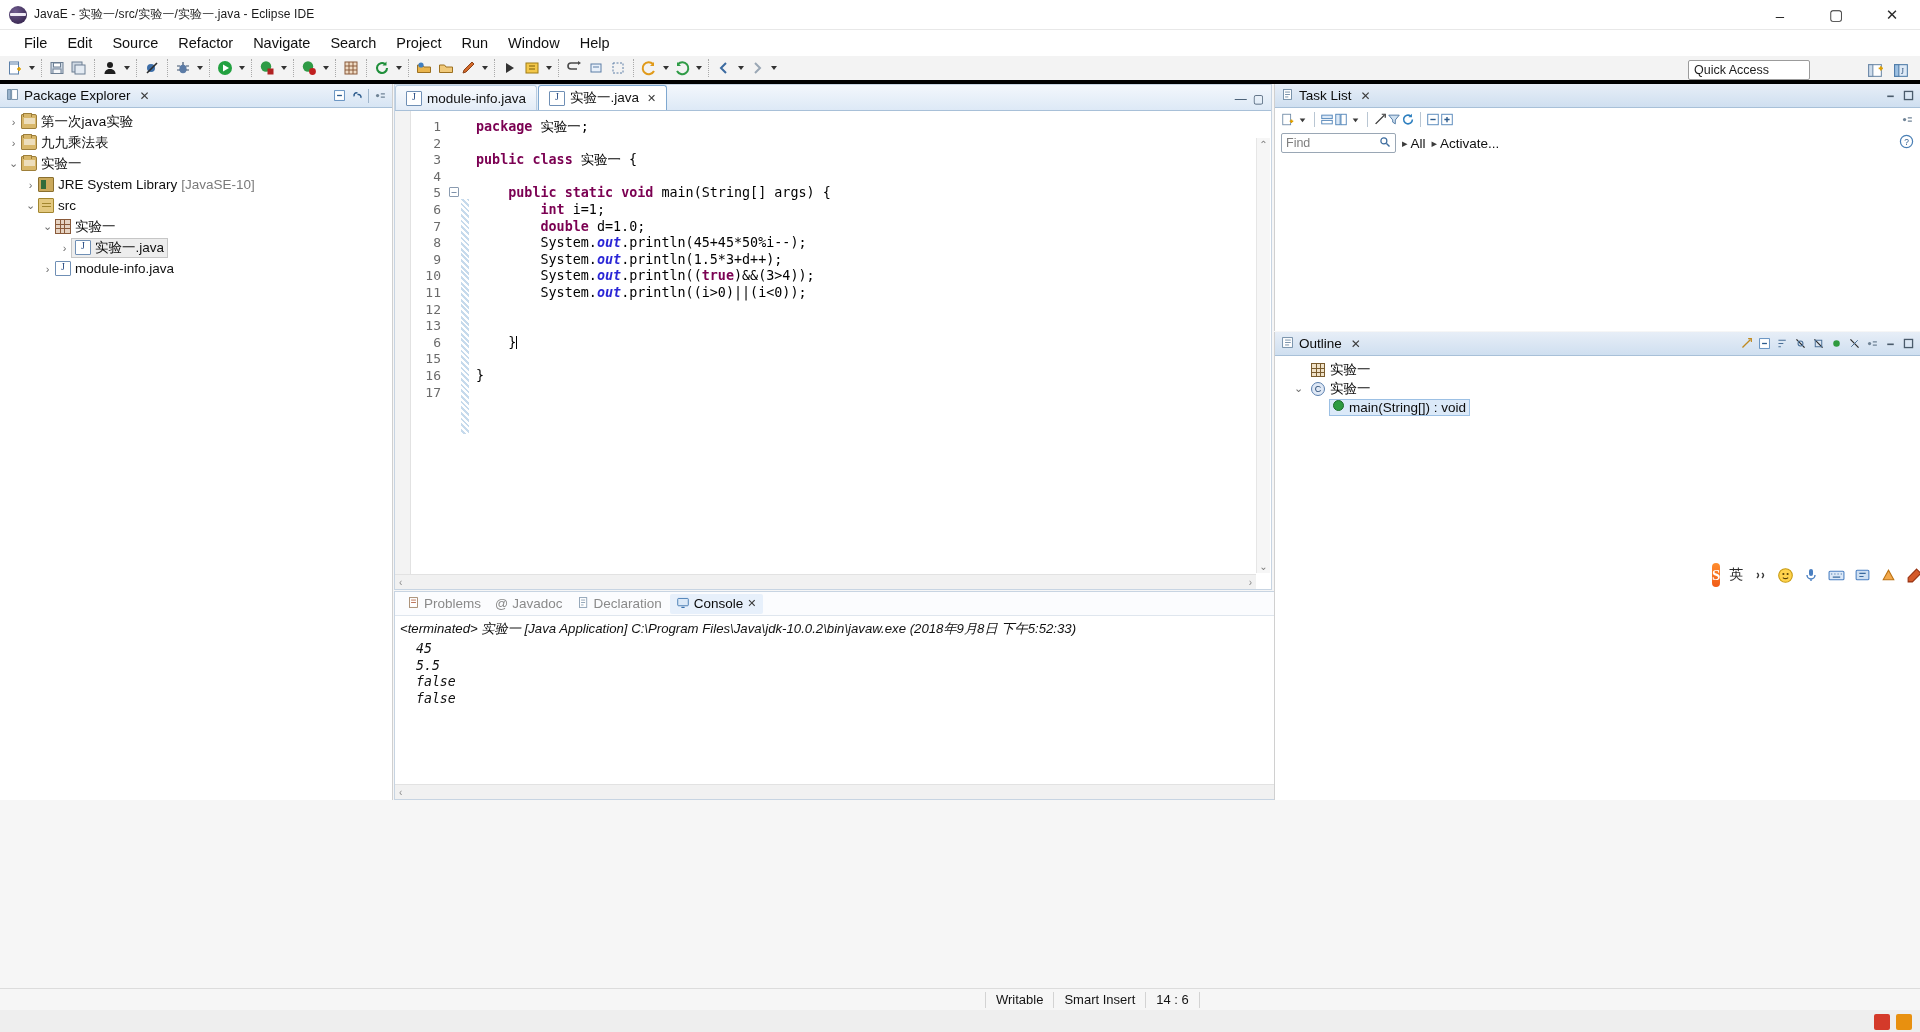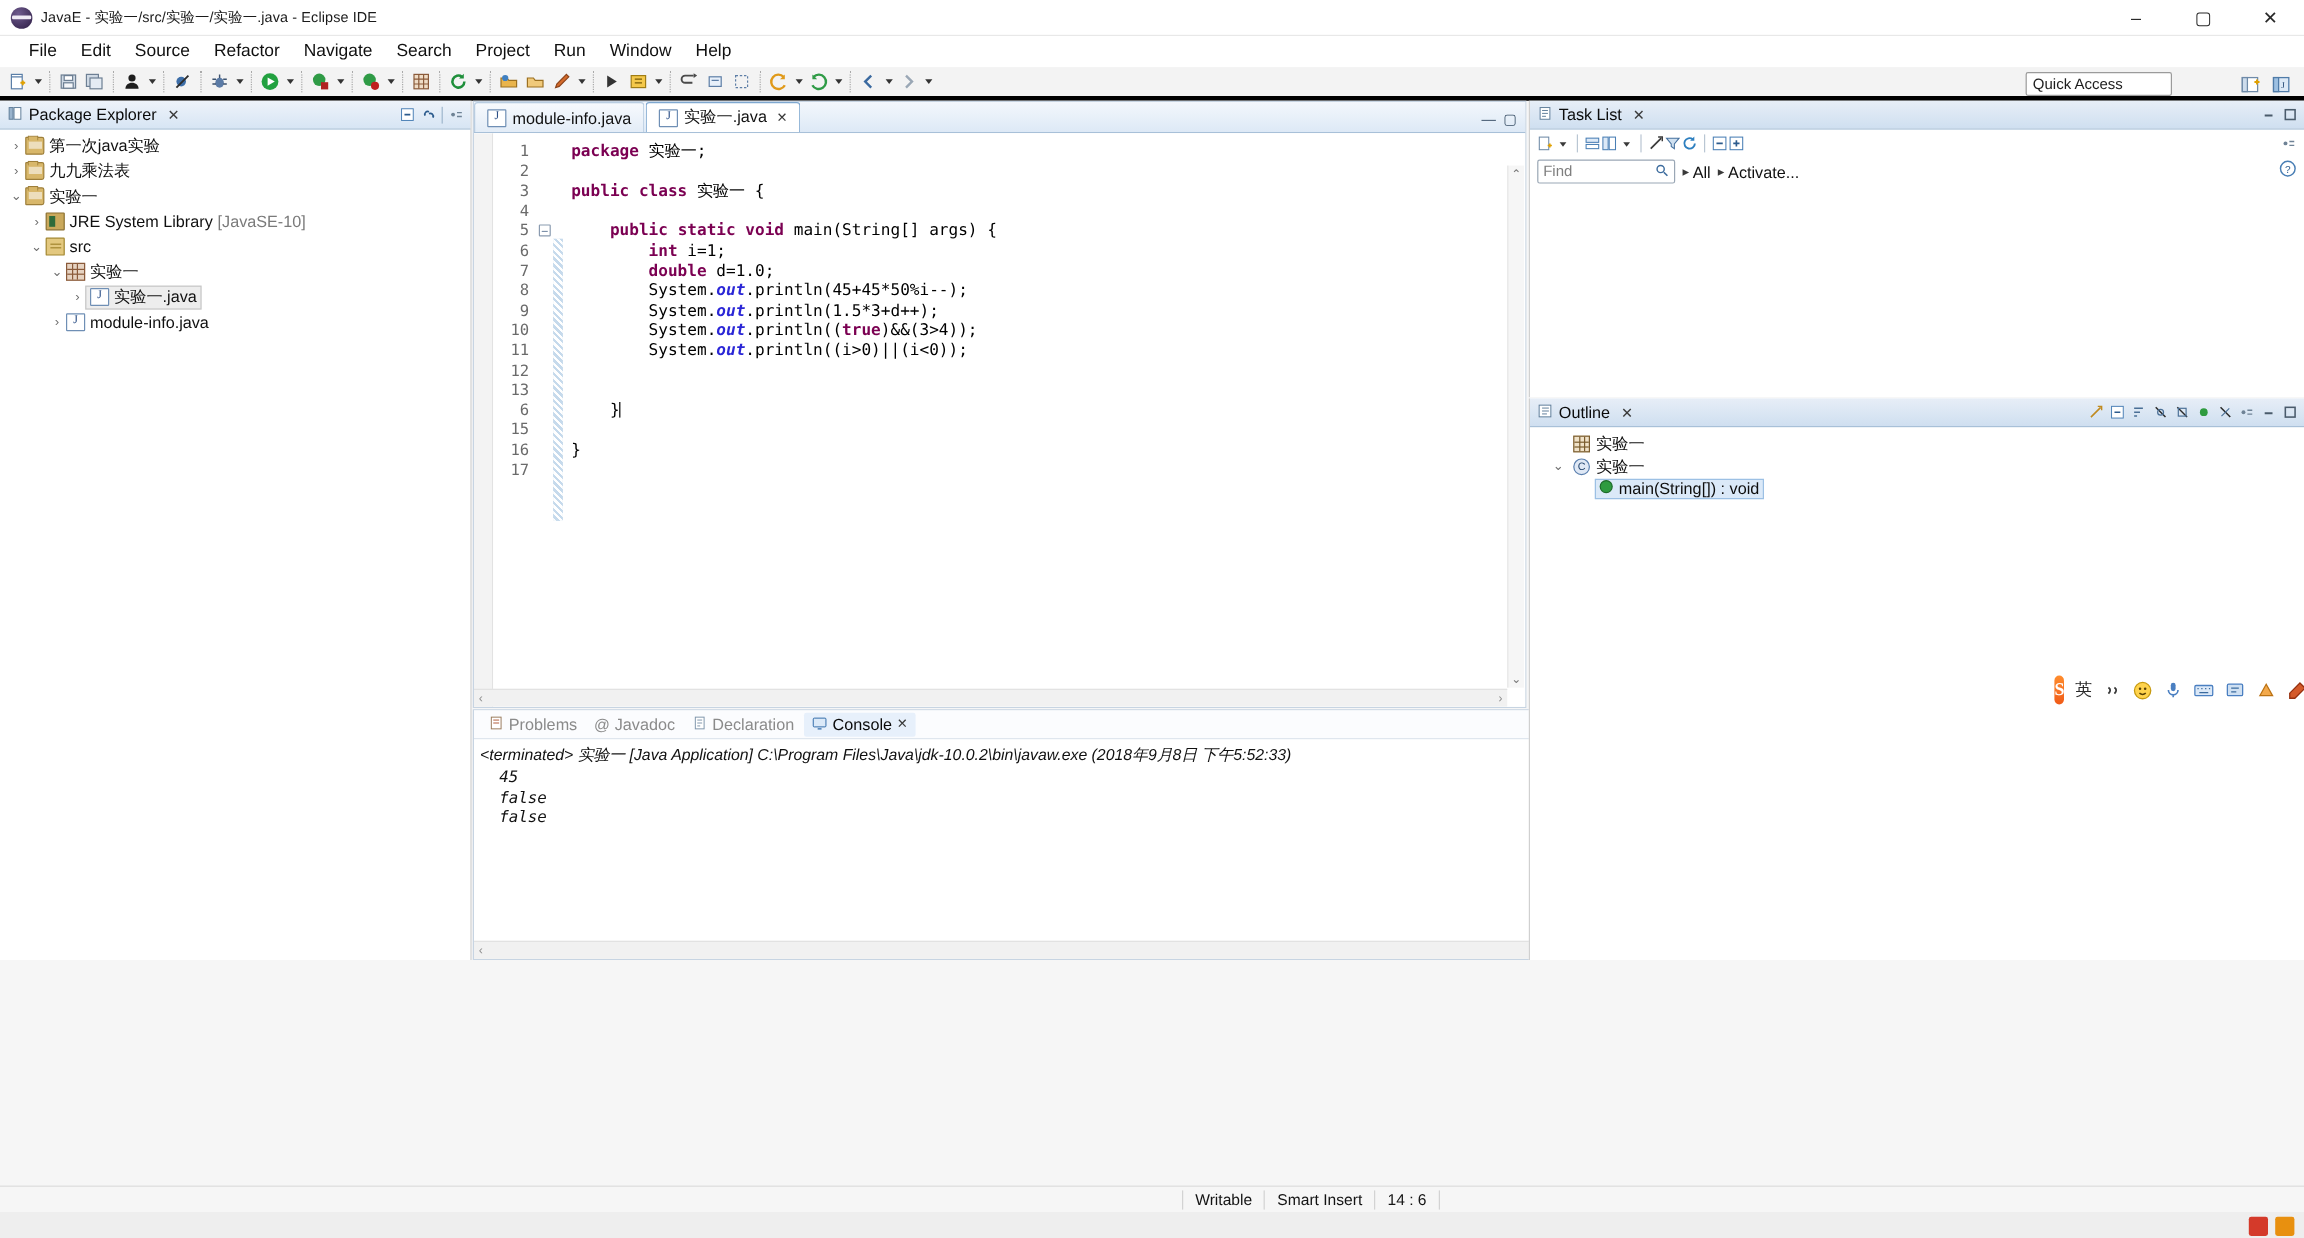--- a/index.html
+++ b/index.html
@@ -684,20 +684,21 @@
             <svg width="13" height="13" viewBox="0 0 16 16">
               <rect x="3" y="3" width="10" height="10" fill="none" stroke="#4a5b6b" stroke-width="1.6"></rect>
             </svg>
           </span>
         </div>
       </div>
     <div class="cbody">
       <div class="cterm">&lt;terminated&gt; 实验一 [Java Application] C:\Program Files\Java\jdk-10.0.2\bin\javaw.exe (2018年9月8日 下午5:52:33)</div>
       <div class="coutline" id="coutput">
           <div>45</div>
+          <div>5.5</div>
           <div>false</div>
           <div>false</div>
         </div>
     </div>
     <div class="chscroll">
       <span>‹</span>
       <span>›</span>
     </div>
   </div>
 

